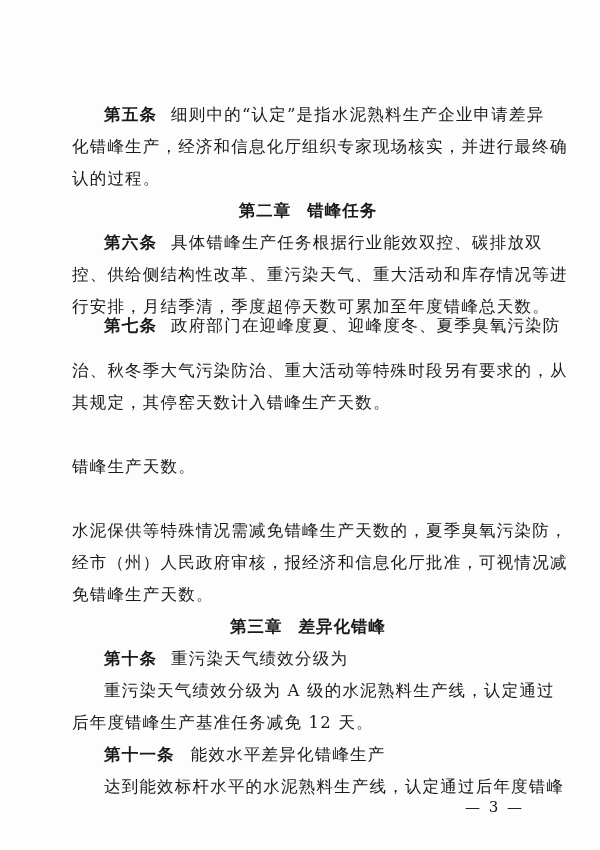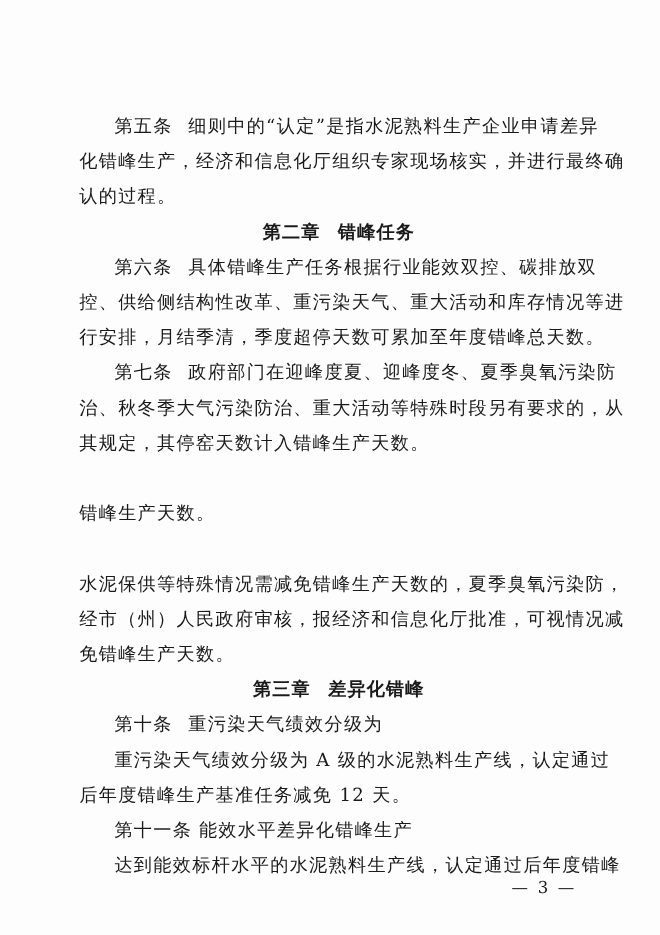--- a/index.html
+++ b/index.html
@@ -14,21 +14,21 @@
     font-size:16.5px; line-height:30px; white-space:nowrap;
     letter-spacing:1.2px;
   }
   .indent { left:104px; width:428px; }
   .heading {
     position:absolute; left:0; width:600px; text-align:center;
     font-size:16.5px; line-height:30px; font-weight:bold;
     font-family: "DejaVu Sans", "Liberation Sans", sans-serif; letter-spacing:1px;
   }
   .heading .gap { display:inline-block; width:16px; }
-  .art { font-weight:normal; font-family: "DejaVu Sans", "Liberation Sans", sans-serif; margin-right:14px; }
+  .art { font-weight:bold; font-family: "DejaVu Sans", "Liberation Sans", sans-serif; margin-right:14px; }
   .pagenum {
     position:absolute; left:465px; top:795px; font-size:15px; line-height:24px;
     font-family: "DejaVu Serif", serif; letter-spacing:2px;
   }
 </style>
 </head>
 <body>
 
 <div class="page">
 
@@ -41,21 +41,21 @@
   <div class="heading" style="top:196px; left:8px">
     <span>第二章</span><span class="gap"></span><span>错峰任务</span>
   </div>
 
   <div class="line indent" style="top:228px">
     <span class="art">第六条</span><span>具体错峰生产任务根据行业能效双控、碳排放双</span>
   </div>
   <div class="line" style="top:260px">控、供给侧结构性改革、重污染天气、重大活动和库存情况等进</div>
   <div class="line" style="top:292px">行安排，月结季清，季度超停天数可累加至年度错峰总天数。</div>
 
-  <div class="line indent" style="top:324px">
+  <div class="line indent" style="top:311px">
     <span class="art">第七条</span><span>政府部门在迎峰度夏、迎峰度冬、夏季臭氧污染防</span>
   </div>
   <div class="line" style="top:388px">其规定，其停窑天数计入错峰生产天数。</div>
   <div class="line" style="top:356px">治、秋冬季大气污染防治、重大活动等特殊时段另有要求的，从</div>
 
   <div class="line" style="top:452px">错峰生产天数。</div>
 
   <div class="line" style="top:516px">水泥保供等特殊情况需减免错峰生产天数的，夏季臭氧污染防，</div>
   <div class="line" style="top:548px">经市（州）人民政府审核，报经济和信息化厅批准，可视情况减</div>
   <div class="line" style="top:580px">免错峰生产天数。</div>
@@ -64,18 +64,18 @@
     <span>第三章</span><span class="gap"></span><span>差异化错峰</span>
   </div>
 
   <div class="line indent" style="top:644px">
     <span class="art">第十条</span><span>重污染天气绩效分级为</span>
   </div>
   <div class="line indent" style="top:676px">重污染天气绩效分级为 A 级的水泥熟料生产线，认定通过</div>
   <div class="line" style="top:708px">后年度错峰生产基准任务减免 12 天。</div>
 
   <div class="line indent" style="top:740px">
-    <span class="art" style="margin-right:6px">第十一条</span><span>能效水平差异化错峰生产</span>
+    <span class="art" style="margin-right:16px">第十一条</span><span>能效水平差异化错峰生产</span>
   </div>
   <div class="line indent" style="top:772px">达到能效标杆水平的水泥熟料生产线，认定通过后年度错峰</div>
 
   <div class="pagenum">— 3 —</div>
 </div>
 
 </body></html>

